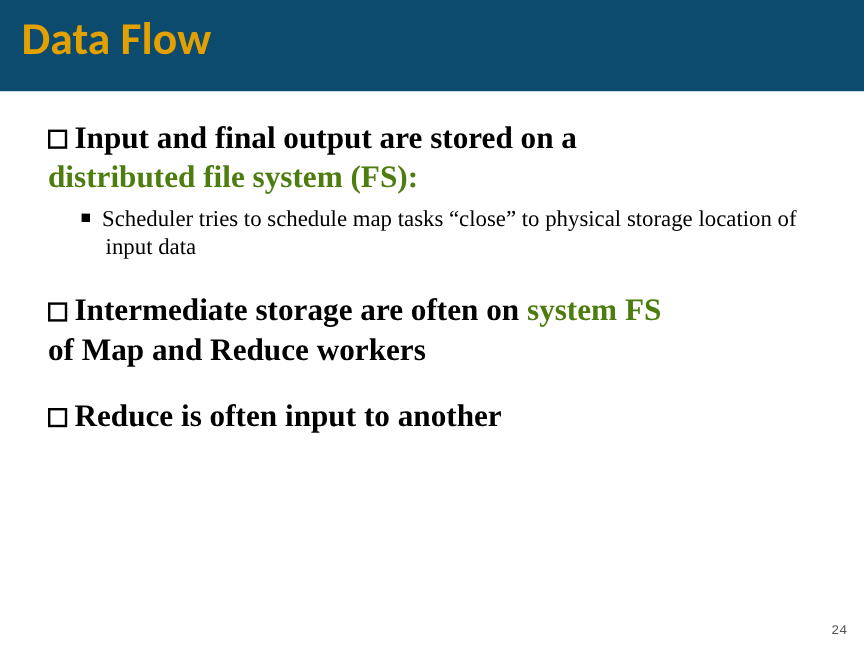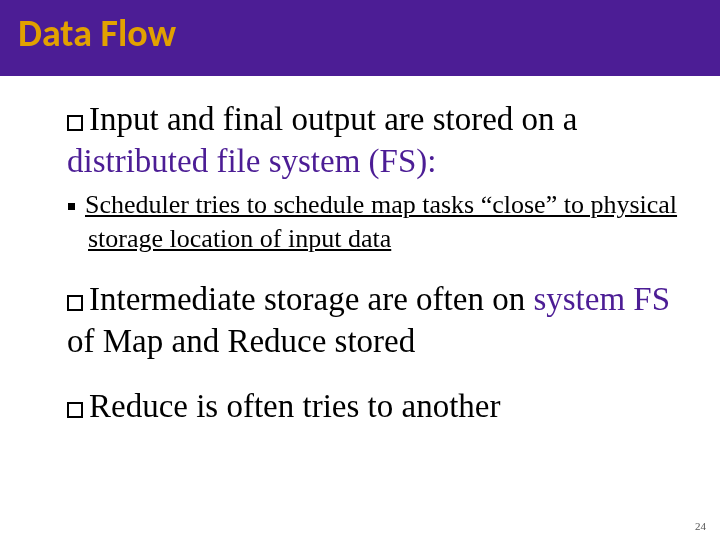--- a/index.html
+++ b/index.html
@@ -1,27 +1,27 @@
 <!DOCTYPE html>
 <html><head>
 <meta charset="utf-8">
 <style>
   * { margin: 0; padding: 0; box-sizing: border-box; }
   html, body { width: 720px; height: 540px; font-family: Georgia, 'Times New Roman', serif; background: #fff; overflow: hidden; }
   .slide { width: 720px; height: 540px; position: relative; }
-  .title-band { background: #4c1d95; width: 100%; padding: 10px 18px 20px 18px; }
+  .title-band { background: #0c4a6e; width: 100%; padding: 10px 18px 20px 18px; }
   .title { color: #e2a100; font-size: 38px; font-weight: 700; font-family: Calibri, 'Segoe UI', Arial, sans-serif; letter-spacing: 0px; }
   .body { padding: 22px 40px 0 40px; color: #000; }
   .b1 { margin-bottom: 22px; }
-  .b1-line { font-size: 33px; font-weight: 400; line-height: 1.28; margin-left: 27px; }
+  .b1-line { font-size: 26px; font-weight: 700; line-height: 1.28; }
   .marker { font-family: Arial, sans-serif; display: inline-block; width: 16px; height: 16px; border: 2px solid #000; vertical-align: -1px; margin-right: 6px; }
-  .b2 { font-size: 26px; font-weight: 400; line-height: 1.3; padding-left: 48px; margin-top: 6px; margin-bottom: 4px; text-decoration: underline; }
+  .b2 { font-size: 19px; font-weight: 400; line-height: 1.3; padding-left: 48px; margin-top: 6px; margin-bottom: 4px; }
   .sq { display: inline-block; width: 7px; height: 7px; background: #000; vertical-align: 3px; margin-right: 10px; margin-left: -20px; }
-  .accent { color: #4c1d95; text-align: center; }
-  .pagenum { position: absolute; right: 14px; bottom: 8px; font-size: 11px; color: #555; font-family: Liberation Serif, serif; }
+  .accent { color: #4d7c0f; text-align: center; }
+  .pagenum { position: absolute; right: 14px; bottom: 8px; font-size: 11px; color: #555; font-family: Liberation Mono, monospace; }
 </style>
 </head>
 <body>
 
 <div class="slide">
   <div class="title-band">
     <div class="title">Data Flow</div>
   </div>
 
   <div class="body">
@@ -32,26 +32,26 @@
         <span class="accent">distributed file system (FS):</span>
       </div>
       <div class="b2">
         <span class="sq"></span><span>Scheduler tries to schedule map tasks “close” to physical storage location of input data</span>
       </div>
     </div>
 
     <div class="b1">
       <div class="b1-line">
         <span class="marker"></span><span>Intermediate storage</span><span> are often on </span><span class="accent">system FS</span><br>
-        <span>of Map and Reduce stored</span>
+        <span>of Map and Reduce workers</span>
       </div>
     </div>
 
     <div class="b1">
       <div class="b1-line">
-        <span class="marker"></span><span>Reduce</span><span> is often tries to another </span><br>
+        <span class="marker"></span><span>Reduce</span><span> is often input to another </span><br>
       </div>
     </div>
 
   </div>
 
   <div class="pagenum">24</div>
 </div>
 
 </body></html>

